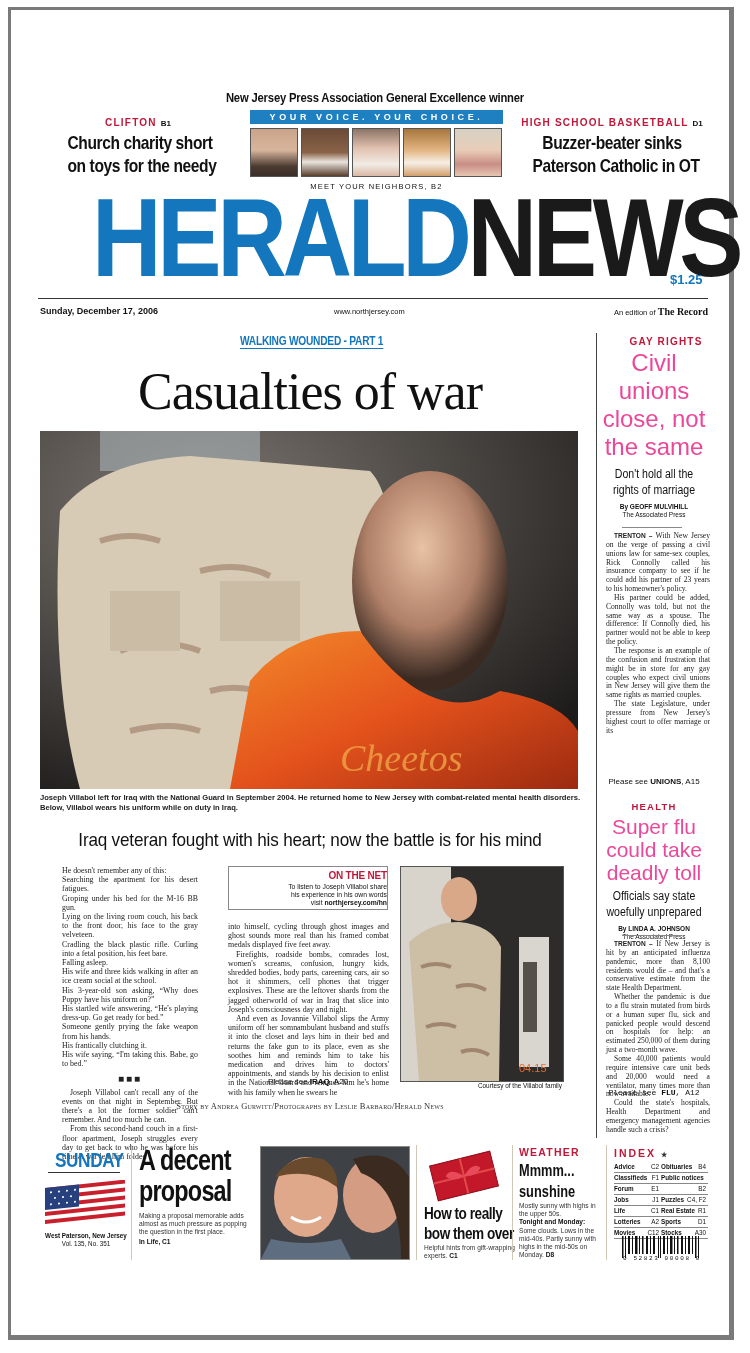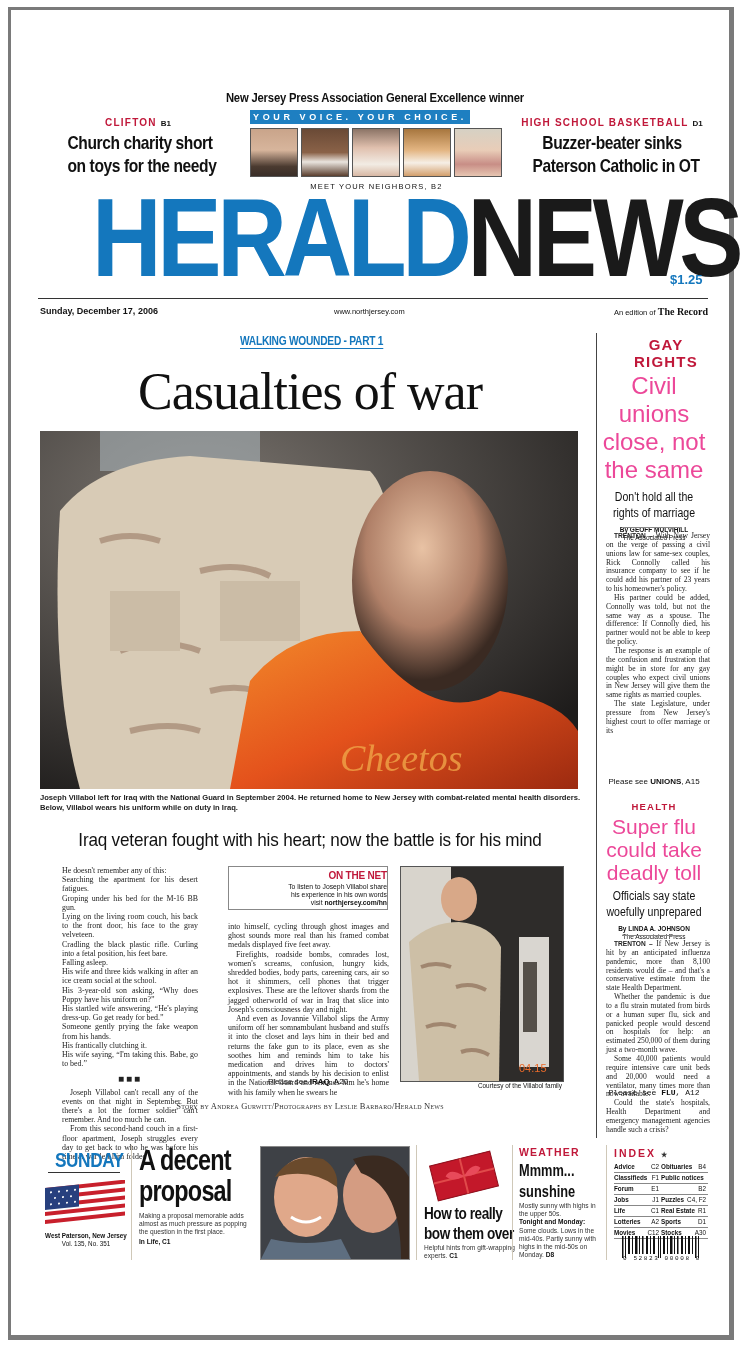--- a/index.html
+++ b/index.html
@@ -7,21 +7,21 @@
   .frame{position:absolute;left:8px;top:7px;width:726px;height:1333px;border:3px solid #7a7a7a;border-right-width:5px;border-bottom-width:5px;background:#fff;box-sizing:border-box;}
   .abs{position:absolute;}
   .cond{font-family:"Liberation Sans Narrow","Liberation Sans",sans-serif;}
   .serif{font-family:"Liberation Serif","DejaVu Serif",serif;}
 
   
   .award{left:0;width:750px;top:91px;text-align:center;font-weight:bold;font-size:12.5px;letter-spacing:-0.2px;transform:scaleX(0.9);}
   .kicker{color:#c0183a;font-weight:bold;font-size:10px;letter-spacing:1.2px;}
   .kicker .pg{color:#111;font-size:8px;margin-left:4px;letter-spacing:0;}
   .teaser-head{font-weight:bold;font-size:19px;line-height:23px;letter-spacing:-0.5px;transform:scaleX(0.82);transform-origin:left top;white-space:nowrap;}
-  .voice-bar{left:250px;top:110px;width:220px;height:14px;background:#1e7fc1;color:#fff;font-size:9px;font-weight:bold;letter-spacing:3.6px;text-align:center;line-height:14px;}
+  .voice-bar{left:250px;top:110px;width:253px;height:14px;background:#1e7fc1;color:#fff;font-size:9px;font-weight:bold;letter-spacing:3.6px;text-align:center;line-height:14px;}
   .face{top:128px;width:48px;height:49px;border:1px solid #555;box-sizing:border-box;overflow:hidden;}
   .meet{left:250px;width:253px;top:182px;text-align:center;font-size:7.5px;letter-spacing:1.2px;}
 
   
   .mast{left:92px;top:188px;height:100px;white-space:nowrap;font-family:"Liberation Sans Narrow","Liberation Sans",sans-serif;font-weight:bold;font-size:112px;line-height:100px;letter-spacing:-5px;transform:scaleX(0.86);transform-origin:left top;}
   .mast .h{color:#1477bd;}
   .mast .n{color:#1a1a1a;}
   .price{left:670px;top:272px;color:#1477bd;font-weight:bold;font-size:13px;}
 
   .dateline{left:38px;top:298px;width:670px;border-top:1.5px solid #333;height:20px;font-size:9px;}
@@ -203,21 +203,21 @@
     <path d="M20 100 q15 -6 30 0 M55 120 q15 -5 30 3 M25 160 q15 -6 30 0 M60 185 q14 -5 28 3" stroke="#8d6e58" stroke-width="4" fill="none" opacity="0.7"></path>
     <text x="118" y="205" font-family="Liberation Sans, sans-serif" font-size="11" fill="#e96a2a">04.15</text>
   </svg>
 </div>
 <div class="abs courtesy">Courtesy of the Villabol family</div>
 <div class="abs credit">Story by Andrea Gurwitt/Photographs by Leslie Barbaro/Herald News</div>
 
 <div class="abs rail"></div>
 
 <div class="abs rk" style="top:336px;">
-  <div class="kicker" style="font-size:15px;padding-left:24px;">GAY RIGHTS</div>
+  <div class="kicker" style="font-size:10px;padding-left:24px;">GAY RIGHTS</div>
   <div class="rhead" style="margin-top:2px;">
     <div>Civil</div>
     <div>unions</div>
     <div>close, not</div>
     <div>the same</div>
   </div>
   <div class="rdeck" style="margin-top:5px;">
     <div>Don't hold all the</div>
     <div>rights of marriage</div>
   </div>

